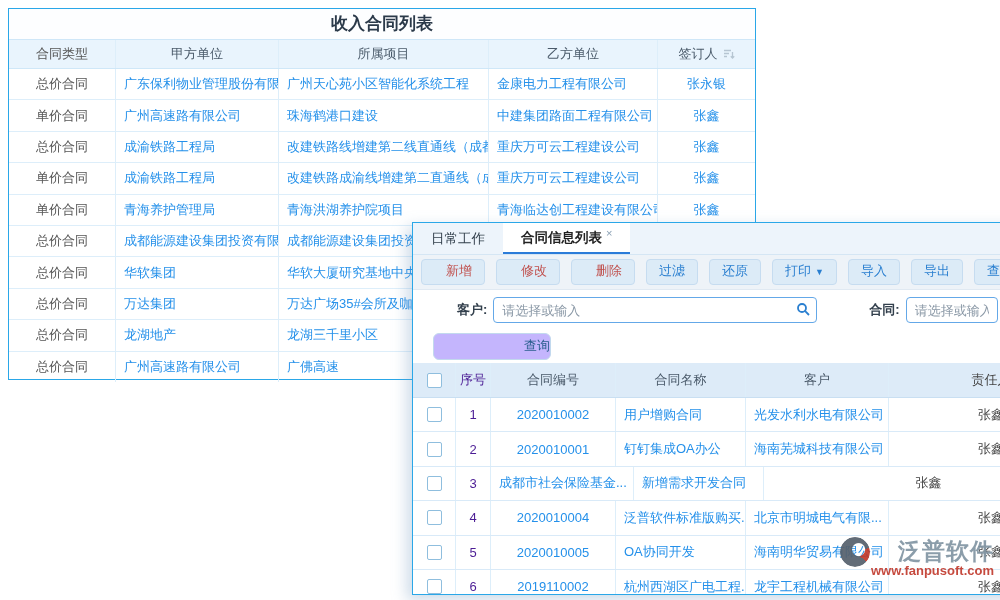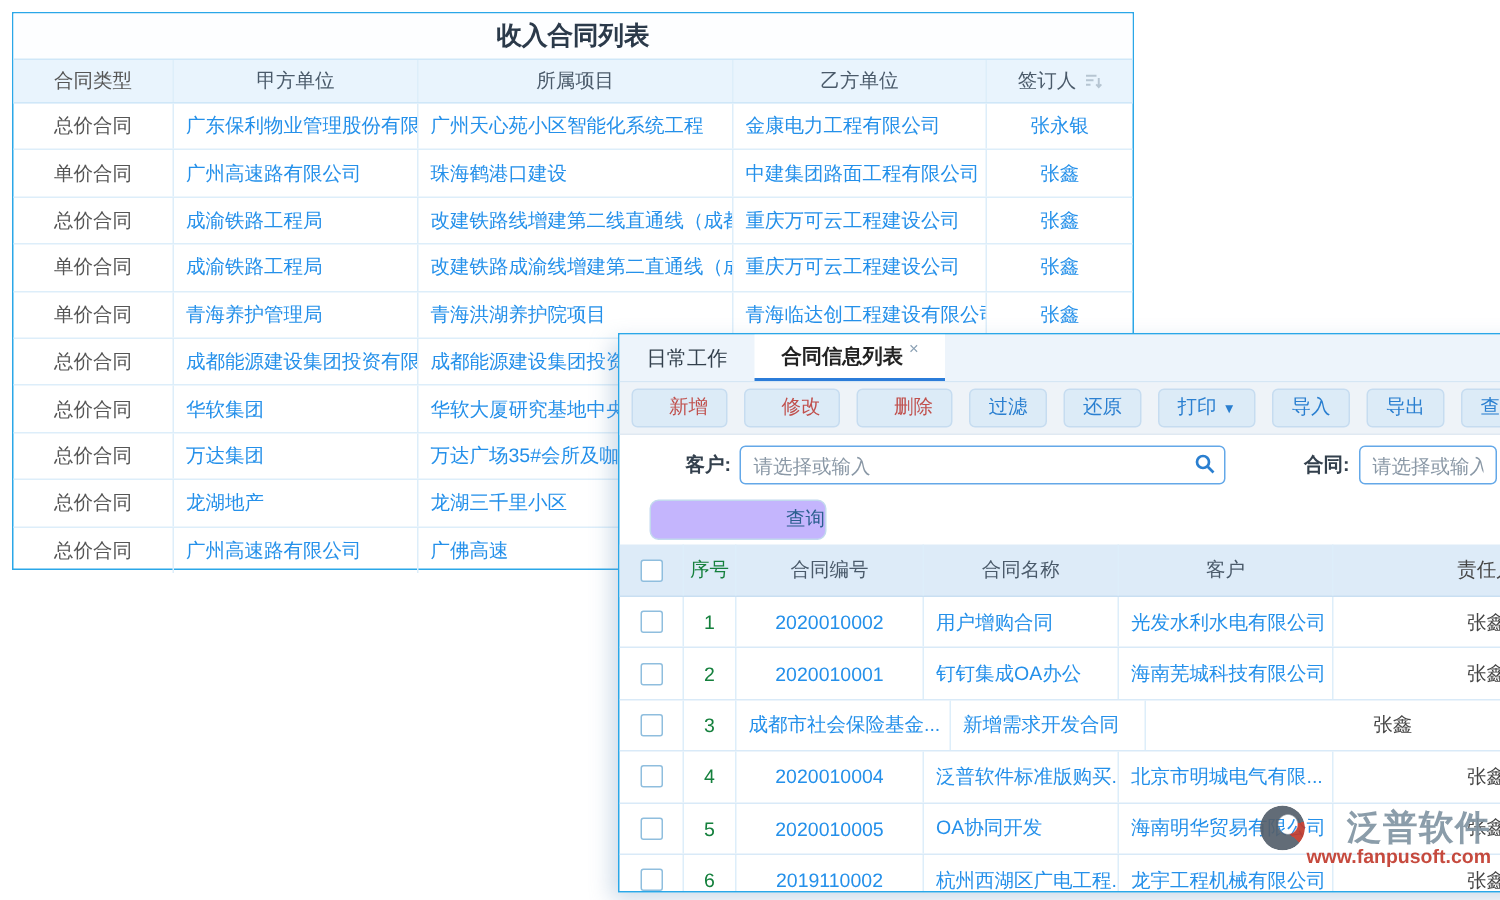--- a/index.html
+++ b/index.html
@@ -50,21 +50,21 @@
   .qbtn{width:116px;height:25px;line-height:23px;text-align:right;background:#c4b5fd;
     border:1px solid #c2d9ee;border-radius:6px;font-size:13px;color:#2b5f8f;}
   .ftable{font-size:13px;}
   .fheader{display:flex;height:34px;background:#ddebf8;border-bottom:1px solid #c9dff2;color:#4a5a6a;}
   .fheader .fc{justify-content:center;}
   .frow{display:flex;height:33.4px;border-bottom:1px solid #d9eaf8;}
   .fc{box-sizing:border-box;border-right:1px solid #ddeefa;display:flex;align-items:center;
     padding:0 8px;overflow:hidden;white-space:nowrap;}
   .fc:last-child{border-right:none;}
   .fchk{width:43px;justify-content:center;}
-  .fidx{width:35px;justify-content:center;color:#15803d;padding:0 2px;}
+  .fidx{width:35px;justify-content:center;color:#4c1d95;padding:0 2px;}
   .fcode{width:125px;justify-content:center;}
   .fname{width:130px;}
   .fcust{width:143px;}
   .fresp{flex:1;justify-content:center;color:#444;}
   .checkbox{width:13px;height:13px;border:1px solid #8fbede;border-radius:2px;background:#fff;display:inline-block;}
   
   .watermark{position:absolute;right:6px;top:536px;display:flex;flex-direction:column;
     align-items:flex-end;opacity:.92;pointer-events:none;}
   .wm-top{display:flex;align-items:center;gap:4px;}
   .wm-logo{width:30px;height:30px;border-radius:50%;

